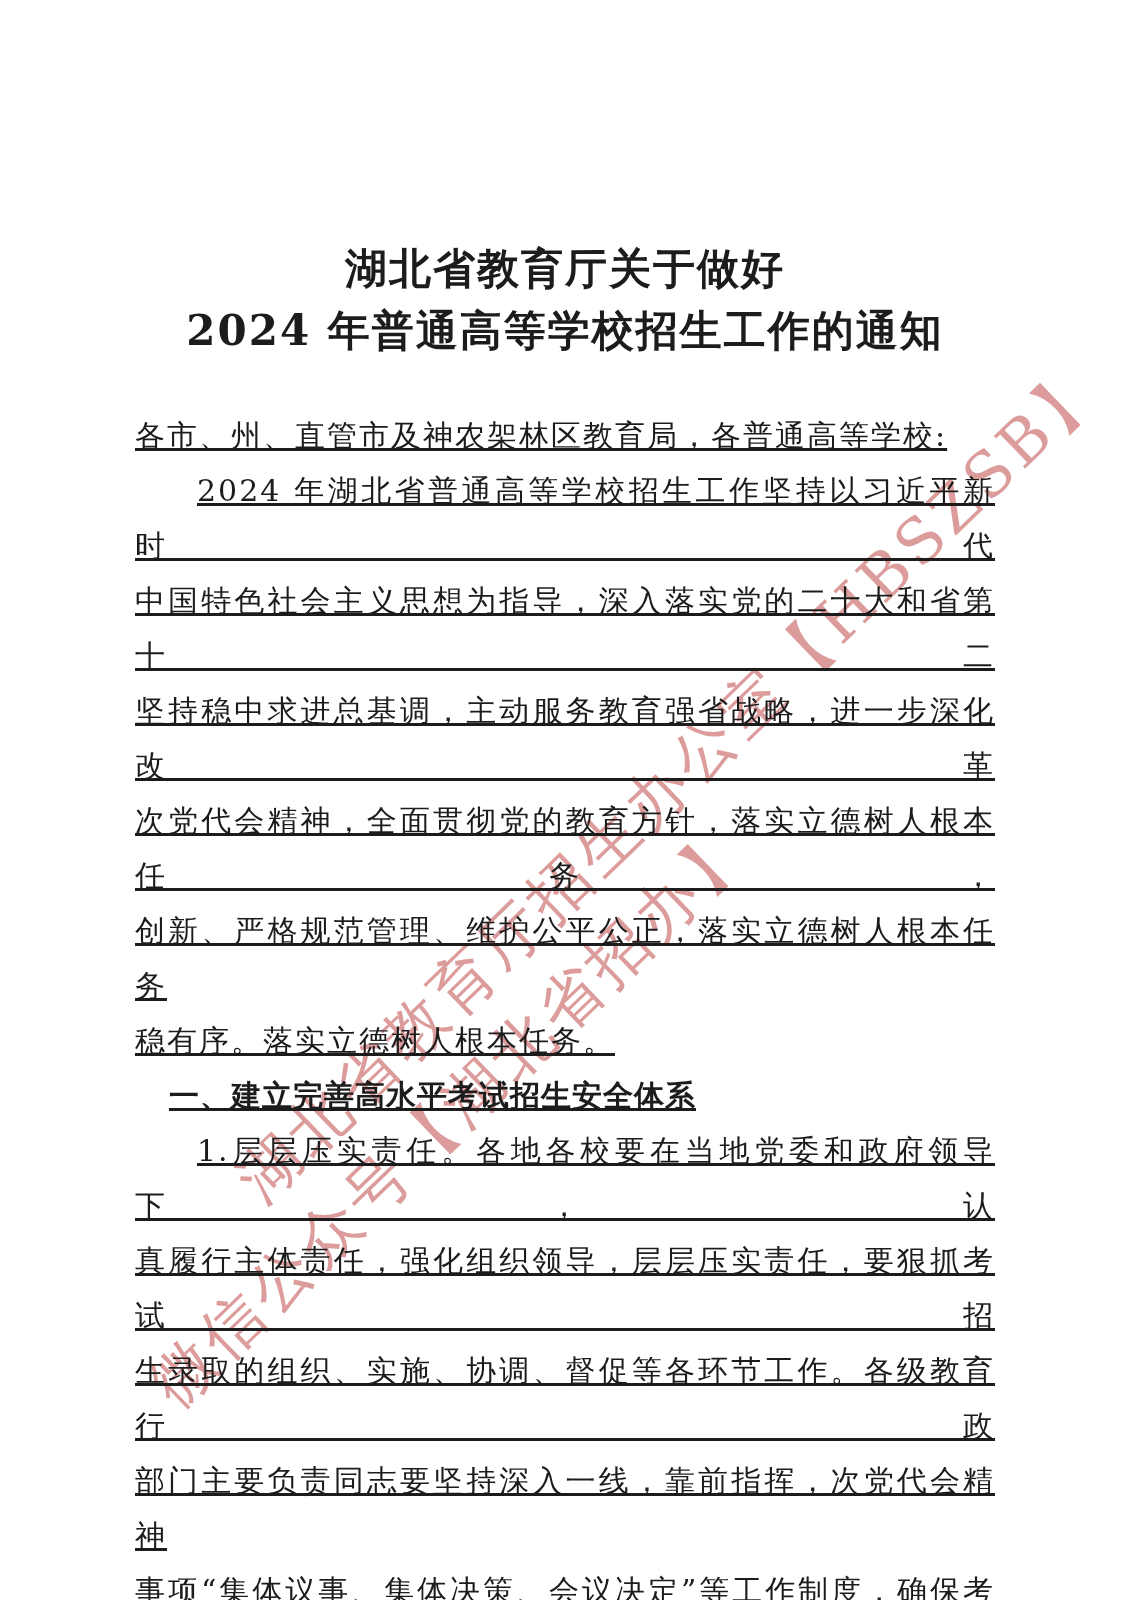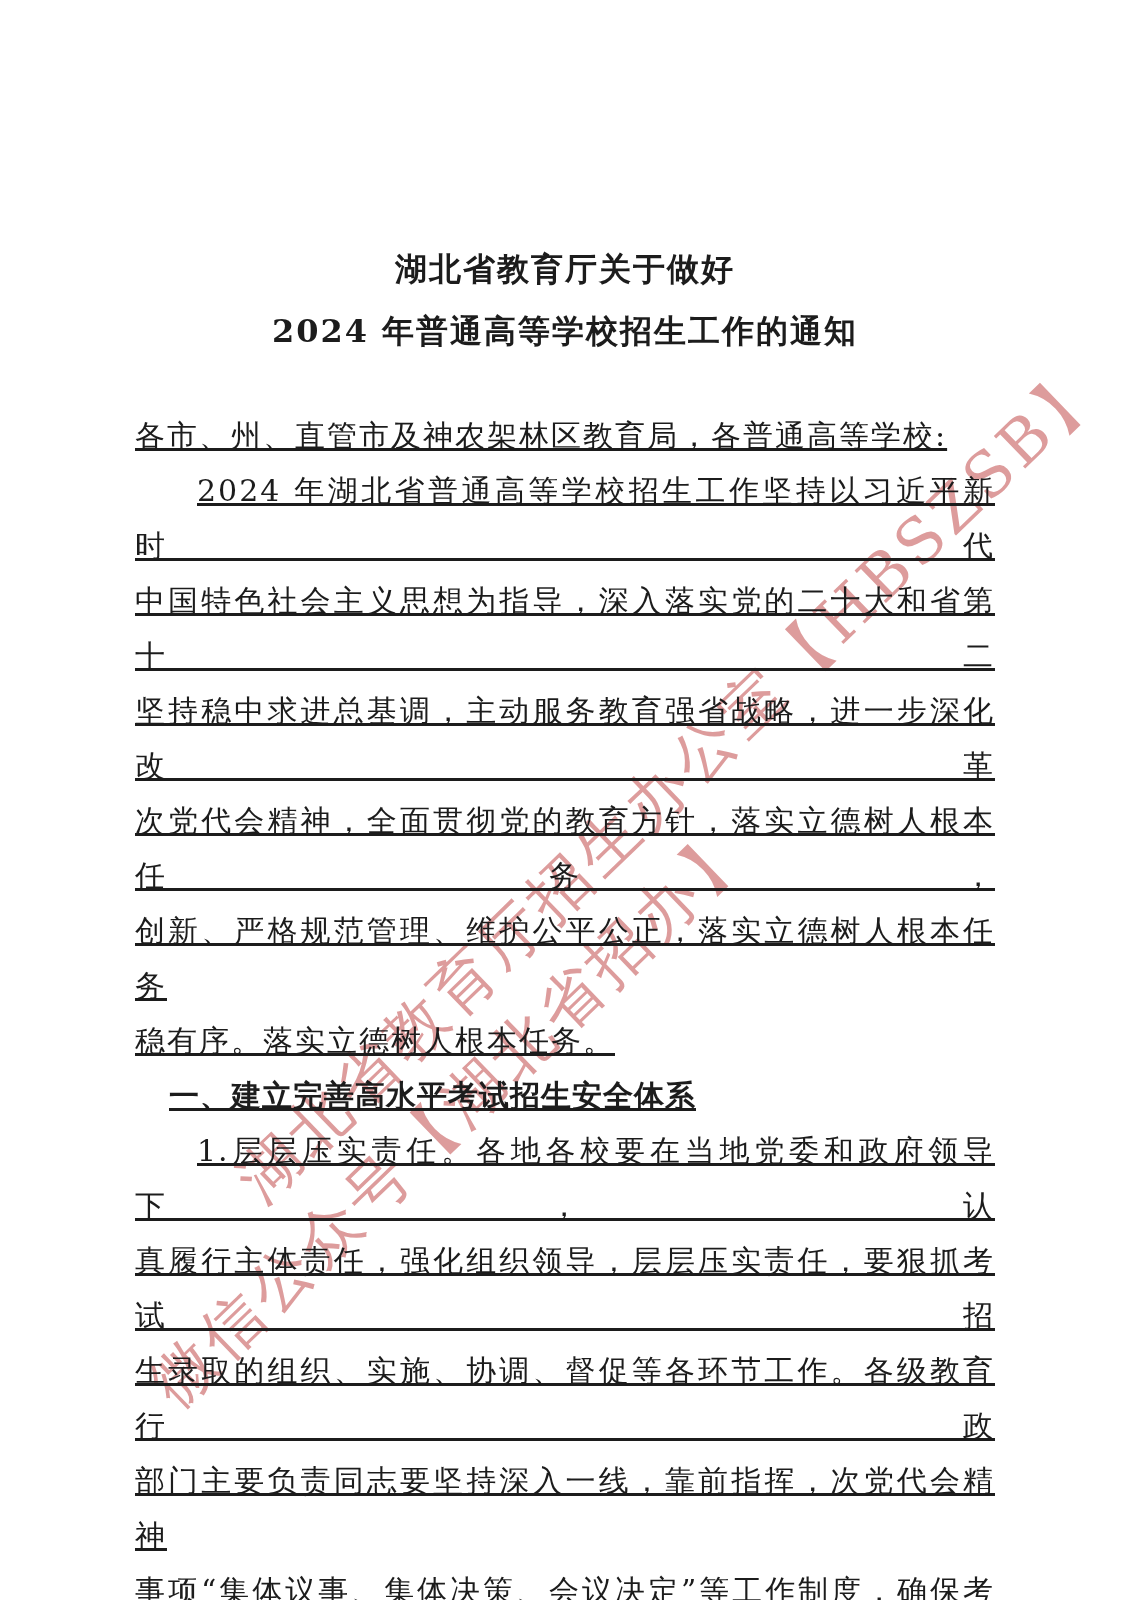--- a/index.html
+++ b/index.html
@@ -38,21 +38,21 @@
     position: absolute;
     left: 135px;
     top: 0;
     width: 860px;
     z-index: 2;
   }
   .doc-title {
     margin-top: 238px;
     text-align: center;
     font-weight: bold;
-    font-size: 32px;
+    font-size: 42px;
     line-height: 62px;
     letter-spacing: 2px;
   }
   .doc-body {
     margin-top: 46px;
     font-size: 30px;
   }
   .line {
     line-height: 55px;
     letter-spacing: 2px;

